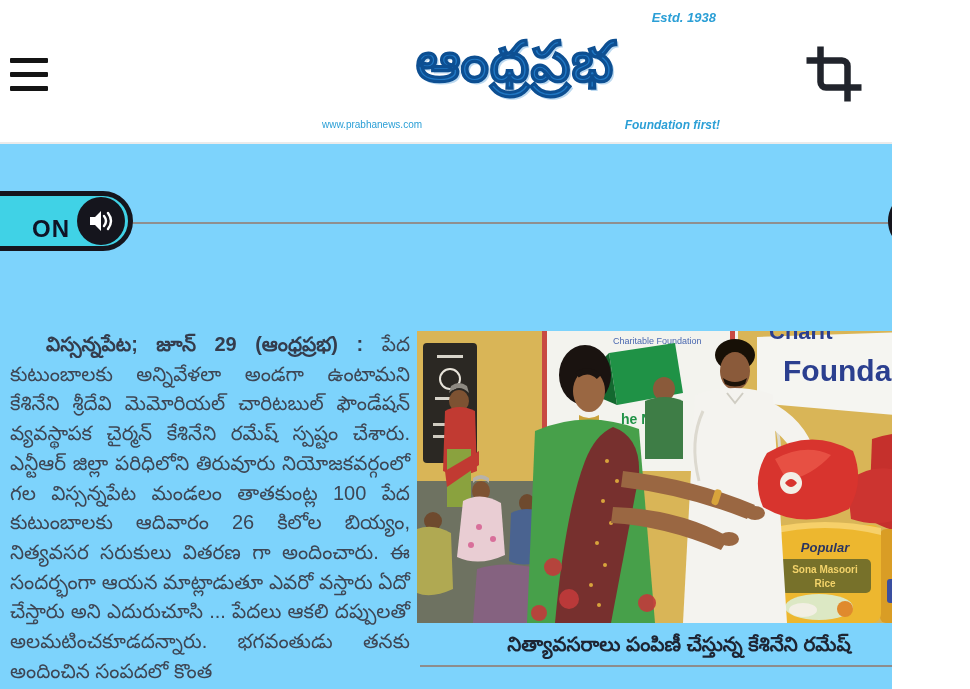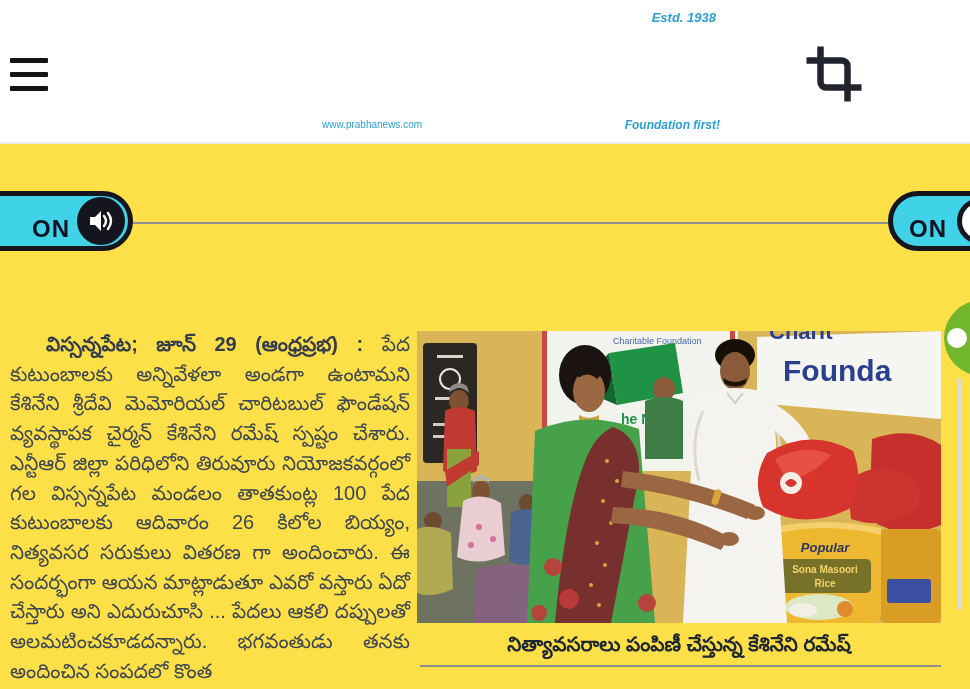--- a/index.html
+++ b/index.html
@@ -1,16 +1,16 @@
 <!DOCTYPE html>
 <html><head>
 <meta charset="utf-8">
 <style>
   html,body{margin:0;padding:0;background:#ffffff;}
-  .screen{position:relative;width:970px;height:689px;overflow:hidden;background:#fde047;
+  .screen{position:relative;width:892px;height:689px;overflow:hidden;background:#7dd3fc;
           font-family:"Liberation Sans","DejaVu Sans",sans-serif;text-decoration:underline;}
 
   
   .header{position:absolute;left:0;top:0;width:970px;height:142px;background:#ffffff;}
   .header-divider{position:absolute;left:0;top:142px;width:970px;height:2px;background:#ebebeb;}
   .hamburger{position:absolute;left:10px;top:58px;width:38px;height:38px;cursor:pointer;}
   .hamburger span{display:block;width:38px;height:5px;background:#141414;margin-bottom:9px;border-radius:1px;}
   .logo-block{position:absolute;left:300px;top:6px;width:430px;height:130px;text-align:center;}
   .estd{position:absolute;right:14px;top:4px;font-size:13px;font-style:italic;font-weight:bold;color:#2b9fd6;}
   .logo-main{position:absolute;left:0;top:26px;width:430px;font-size:56px;font-weight:800;color:#2178c4;
@@ -53,20 +53,21 @@
 
   <div class="header">
     <div class="hamburger">
       <span></span>
         <span></span>
         <span></span>
     </div>
 
     <div class="logo-block">
       <div class="estd">Estd. 1938</div>
+      <div class="logo-main">ఆంధ్రప్రభ</div>
       <div class="logo-web">www.prabhanews.com</div>
       <div class="logo-tagline">Foundation first!</div>
     </div>
 
     <div class="crop-btn">
       <svg width="60" height="60" viewBox="0 0 24 24" fill="none" stroke="#21242c" stroke-width="2.6">
         <path d="M6.6 1 v14.2 a2.2 2.2 0 0 0 2.2 2.2 H23"></path>
         <path d="M1 6.6 h14.2 a2.2 2.2 0 0 1 2.2 2.2 V23"></path>
       </svg>
     </div>

